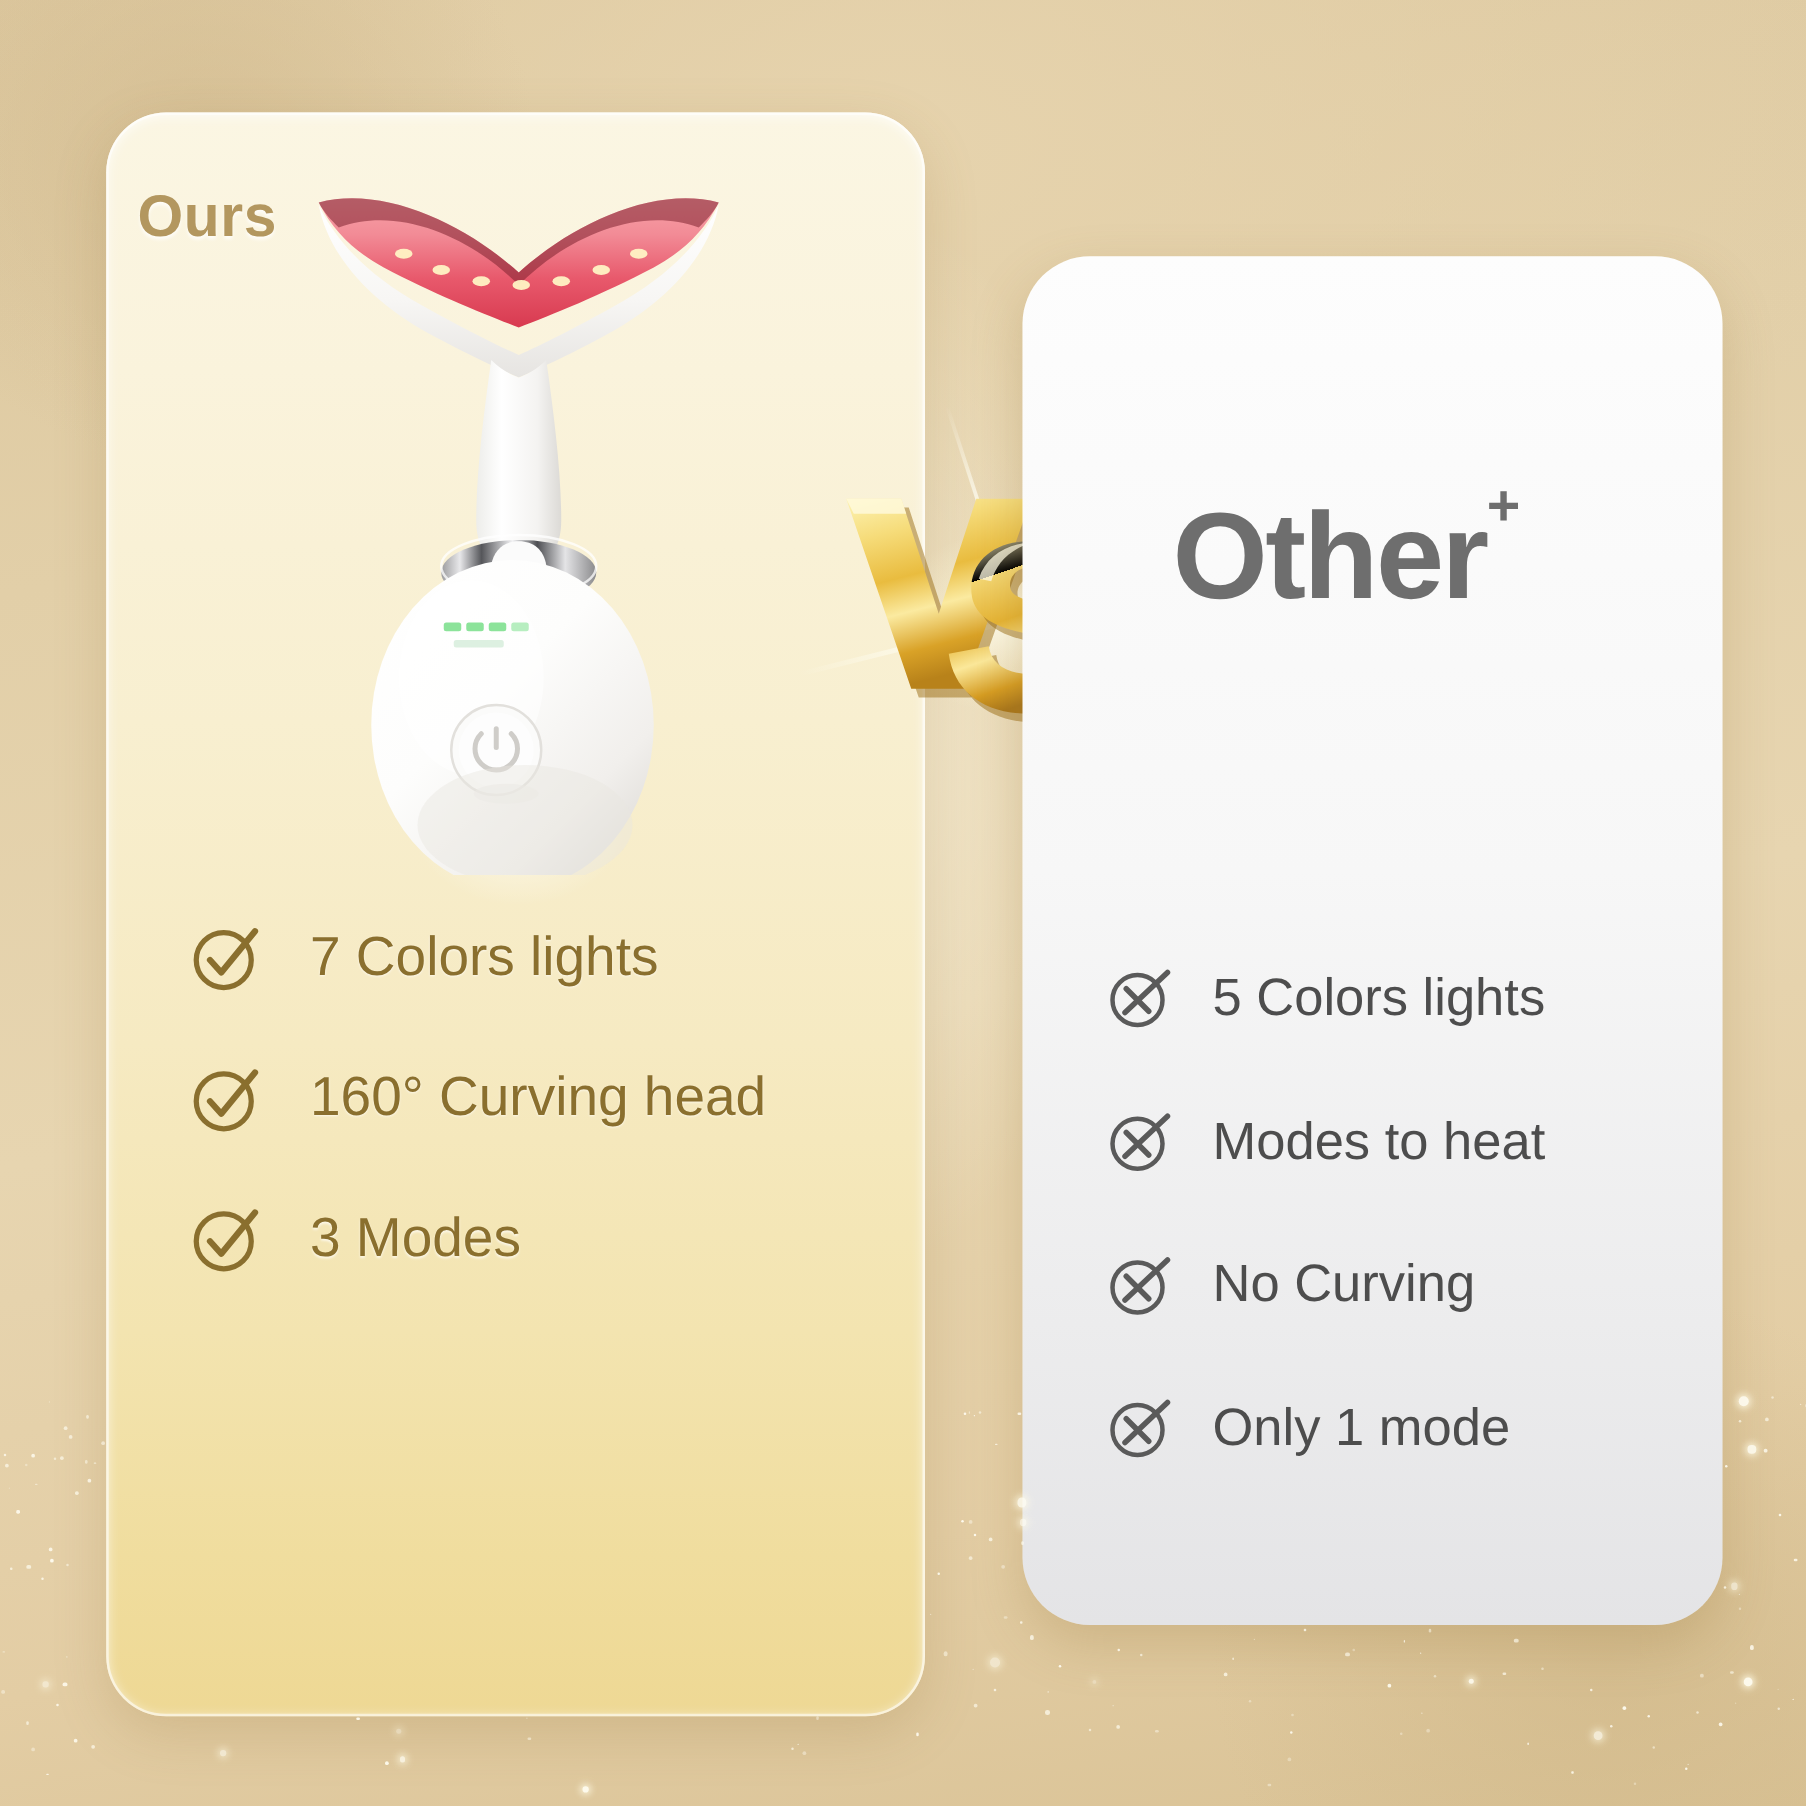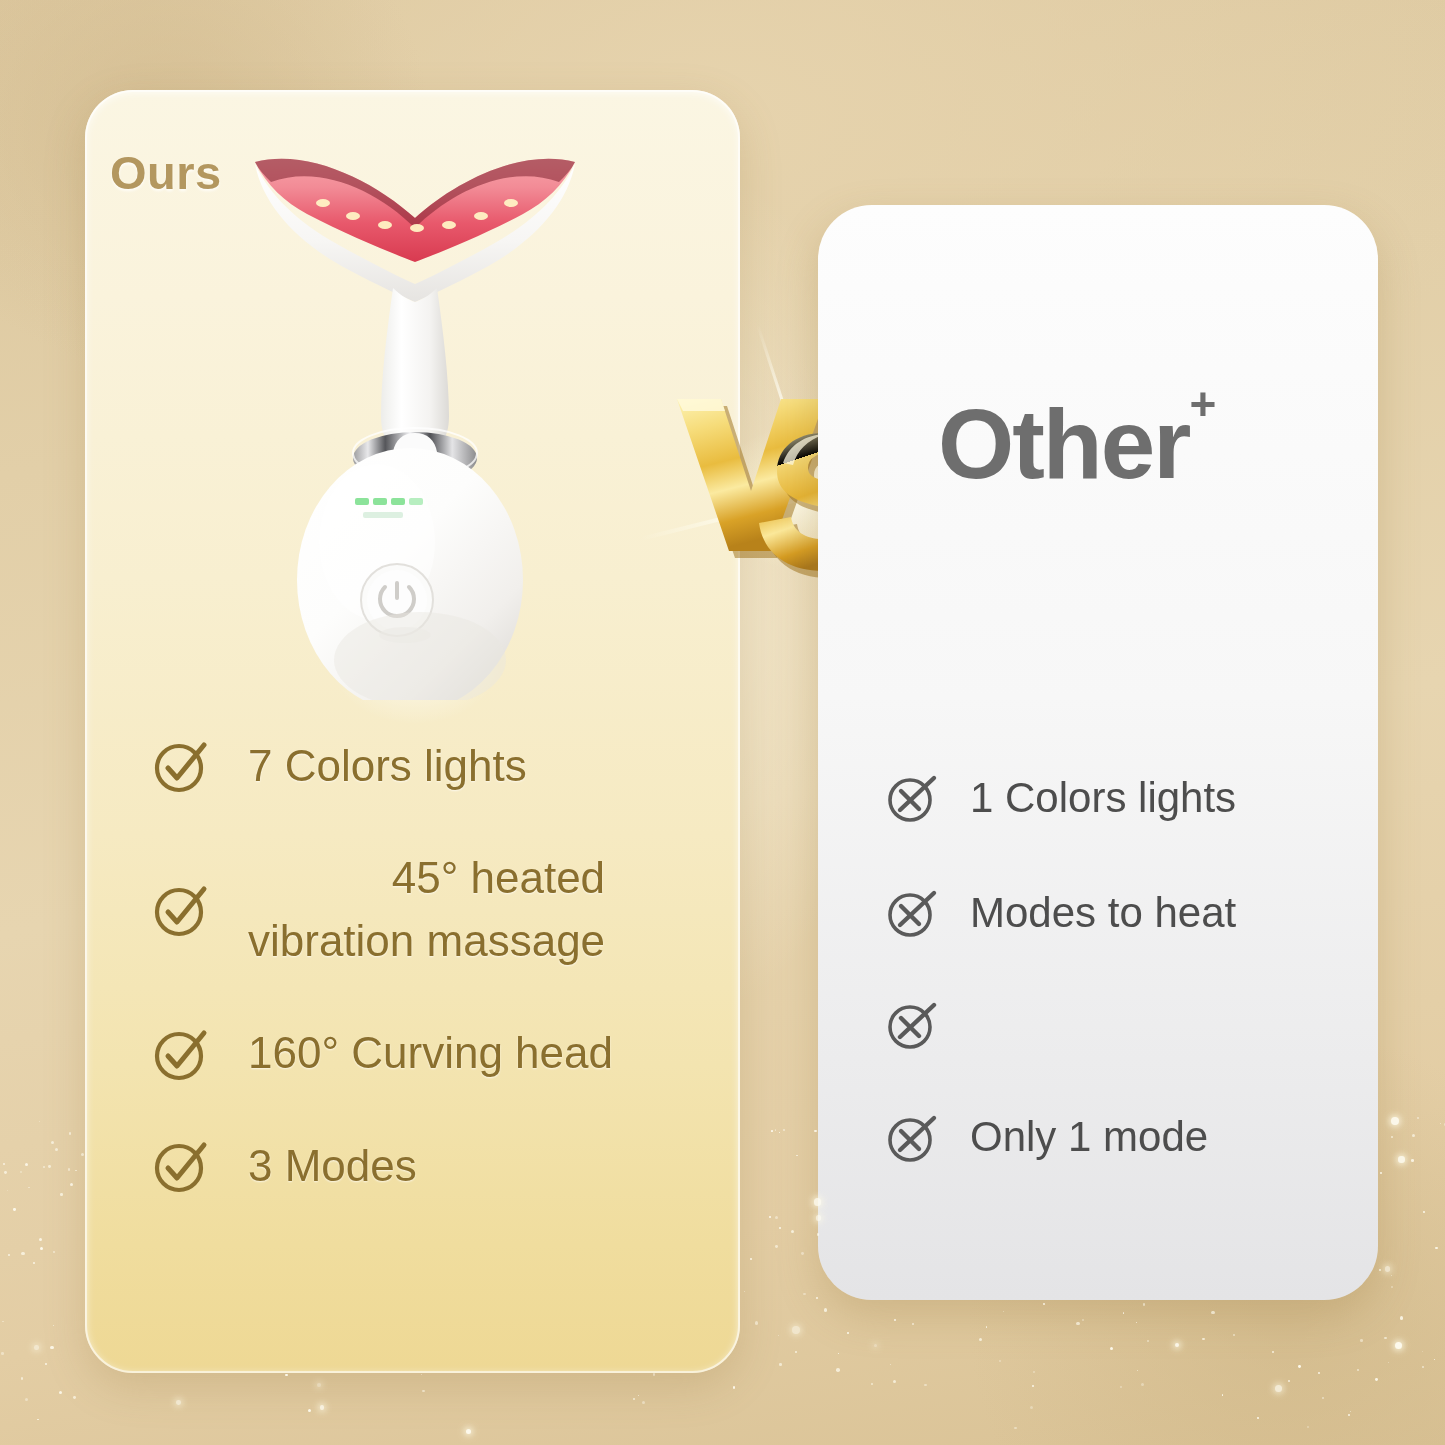--- a/index.html
+++ b/index.html
@@ -240,28 +240,20 @@
   <div class="list-ours">
 
     <div class="row-ours">
       <svg class="ico" viewBox="0 0 58 58">
         <circle cx="27" cy="31" r="22" fill="none" stroke="#8a6f2e" stroke-width="4.2"></circle>
         <path d="M16,31 L25,41 L52,8" fill="none" stroke="#8a6f2e" stroke-width="5" stroke-linecap="round" stroke-linejoin="round"></path>
       </svg>
       <div class="txt">7 Colors lights</div>
     </div>
 
-    <div class="row-ours">
-      <svg class="ico" viewBox="0 0 58 58">
-        <circle cx="27" cy="31" r="22" fill="none" stroke="#8a6f2e" stroke-width="4.2"></circle>
-        <path d="M16,31 L25,41 L52,8" fill="none" stroke="#8a6f2e" stroke-width="5" stroke-linecap="round" stroke-linejoin="round"></path>
-      </svg>
-      <div class="txt" style="white-space:pre-line">45° heated
-vibration massage</div>
-    </div>
 
     <div class="row-ours">
       <svg class="ico" viewBox="0 0 58 58">
         <circle cx="27" cy="31" r="22" fill="none" stroke="#8a6f2e" stroke-width="4.2"></circle>
         <path d="M16,31 L25,41 L52,8" fill="none" stroke="#8a6f2e" stroke-width="5" stroke-linecap="round" stroke-linejoin="round"></path>
       </svg>
       <div class="txt">160° Curving  head</div>
     </div>
 
     <div class="row-ours">
@@ -329,38 +321,39 @@
   <div class="other-label"><span>Other</span><sup>+</sup></div>
 
   <div class="list-other">
 
     <div class="row-other">
       <svg class="ico" viewBox="0 0 52 52">
         <circle cx="24" cy="28" r="20" fill="none" stroke="#5a5a5a" stroke-width="3.6"></circle>
         <path d="M15,19 L33,37" fill="none" stroke="#5a5a5a" stroke-width="4.4" stroke-linecap="round"></path>
         <path d="M14,38 L48,6" fill="none" stroke="#5a5a5a" stroke-width="4.4" stroke-linecap="round"></path>
       </svg>
-      <div class="txt">1 Colors lights</div>
+      <div class="txt">5 Colors lights</div>
     </div>
 
     <div class="row-other">
       <svg class="ico" viewBox="0 0 52 52">
         <circle cx="24" cy="28" r="20" fill="none" stroke="#5a5a5a" stroke-width="3.6"></circle>
         <path d="M15,19 L33,37" fill="none" stroke="#5a5a5a" stroke-width="4.4" stroke-linecap="round"></path>
         <path d="M14,38 L48,6" fill="none" stroke="#5a5a5a" stroke-width="4.4" stroke-linecap="round"></path>
       </svg>
       <div class="txt">Modes to heat</div>
     </div>
 
     <div class="row-other">
       <svg class="ico" viewBox="0 0 52 52">
         <circle cx="24" cy="28" r="20" fill="none" stroke="#5a5a5a" stroke-width="3.6"></circle>
         <path d="M15,19 L33,37" fill="none" stroke="#5a5a5a" stroke-width="4.4" stroke-linecap="round"></path>
         <path d="M14,38 L48,6" fill="none" stroke="#5a5a5a" stroke-width="4.4" stroke-linecap="round"></path>
       </svg>
+      <div class="txt">No Curving</div>
     </div>
 
     <div class="row-other">
       <svg class="ico" viewBox="0 0 52 52">
         <circle cx="24" cy="28" r="20" fill="none" stroke="#5a5a5a" stroke-width="3.6"></circle>
         <path d="M15,19 L33,37" fill="none" stroke="#5a5a5a" stroke-width="4.4" stroke-linecap="round"></path>
         <path d="M14,38 L48,6" fill="none" stroke="#5a5a5a" stroke-width="4.4" stroke-linecap="round"></path>
       </svg>
       <div class="txt">Only 1 mode</div>
     </div>

